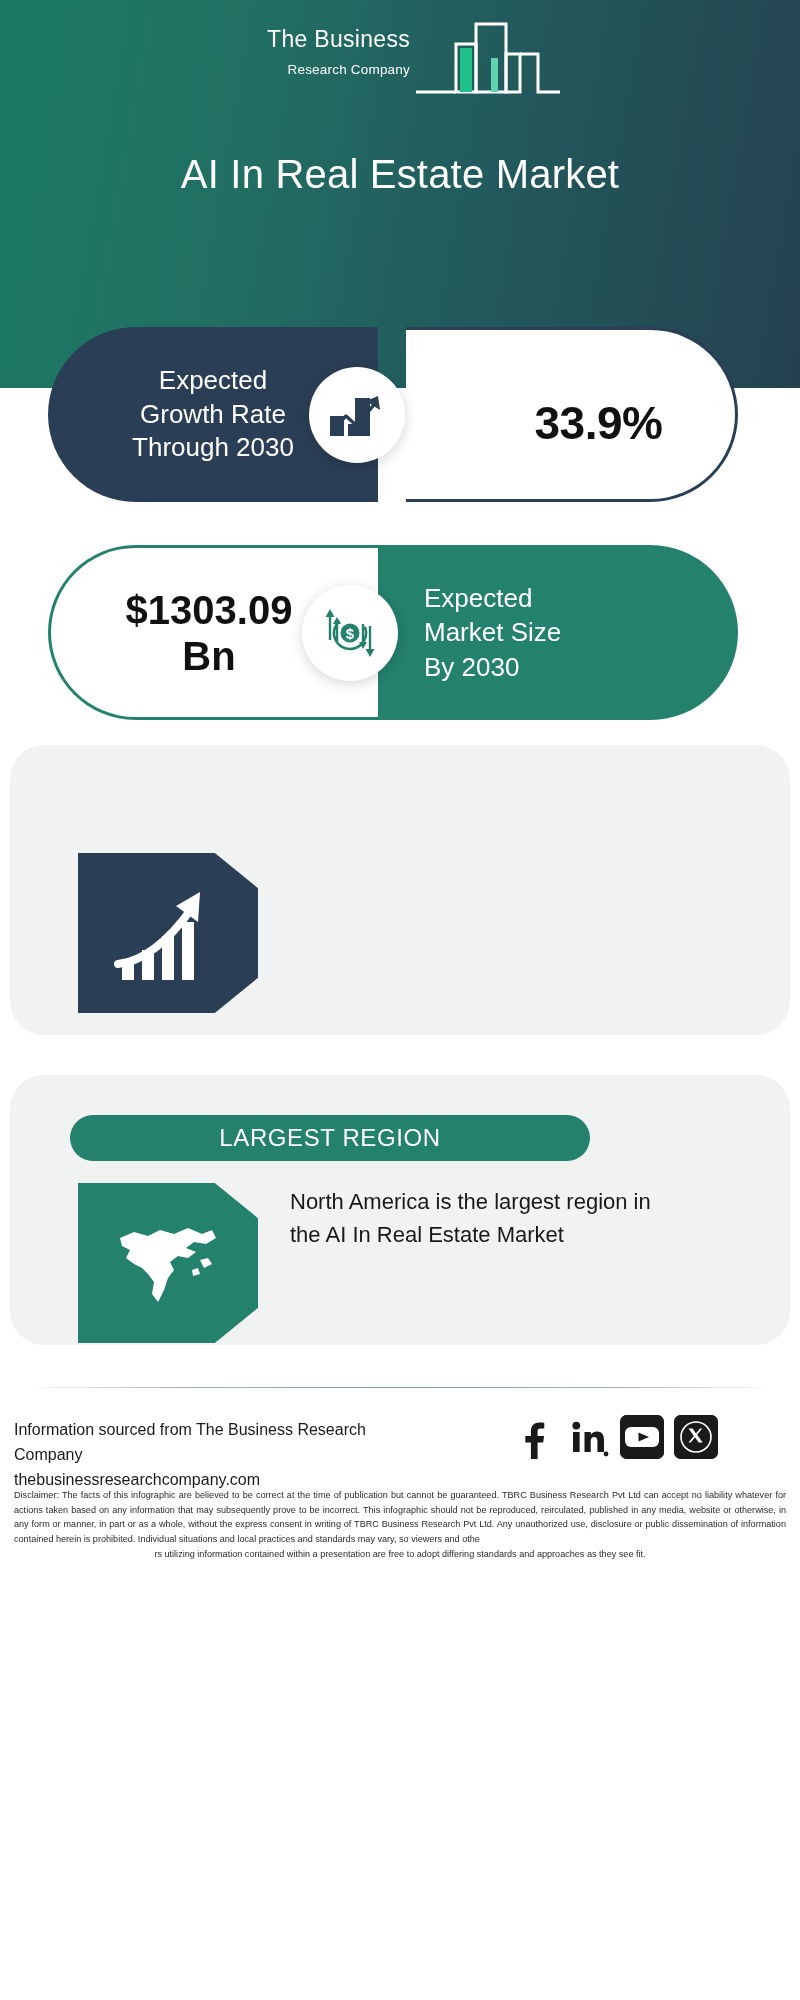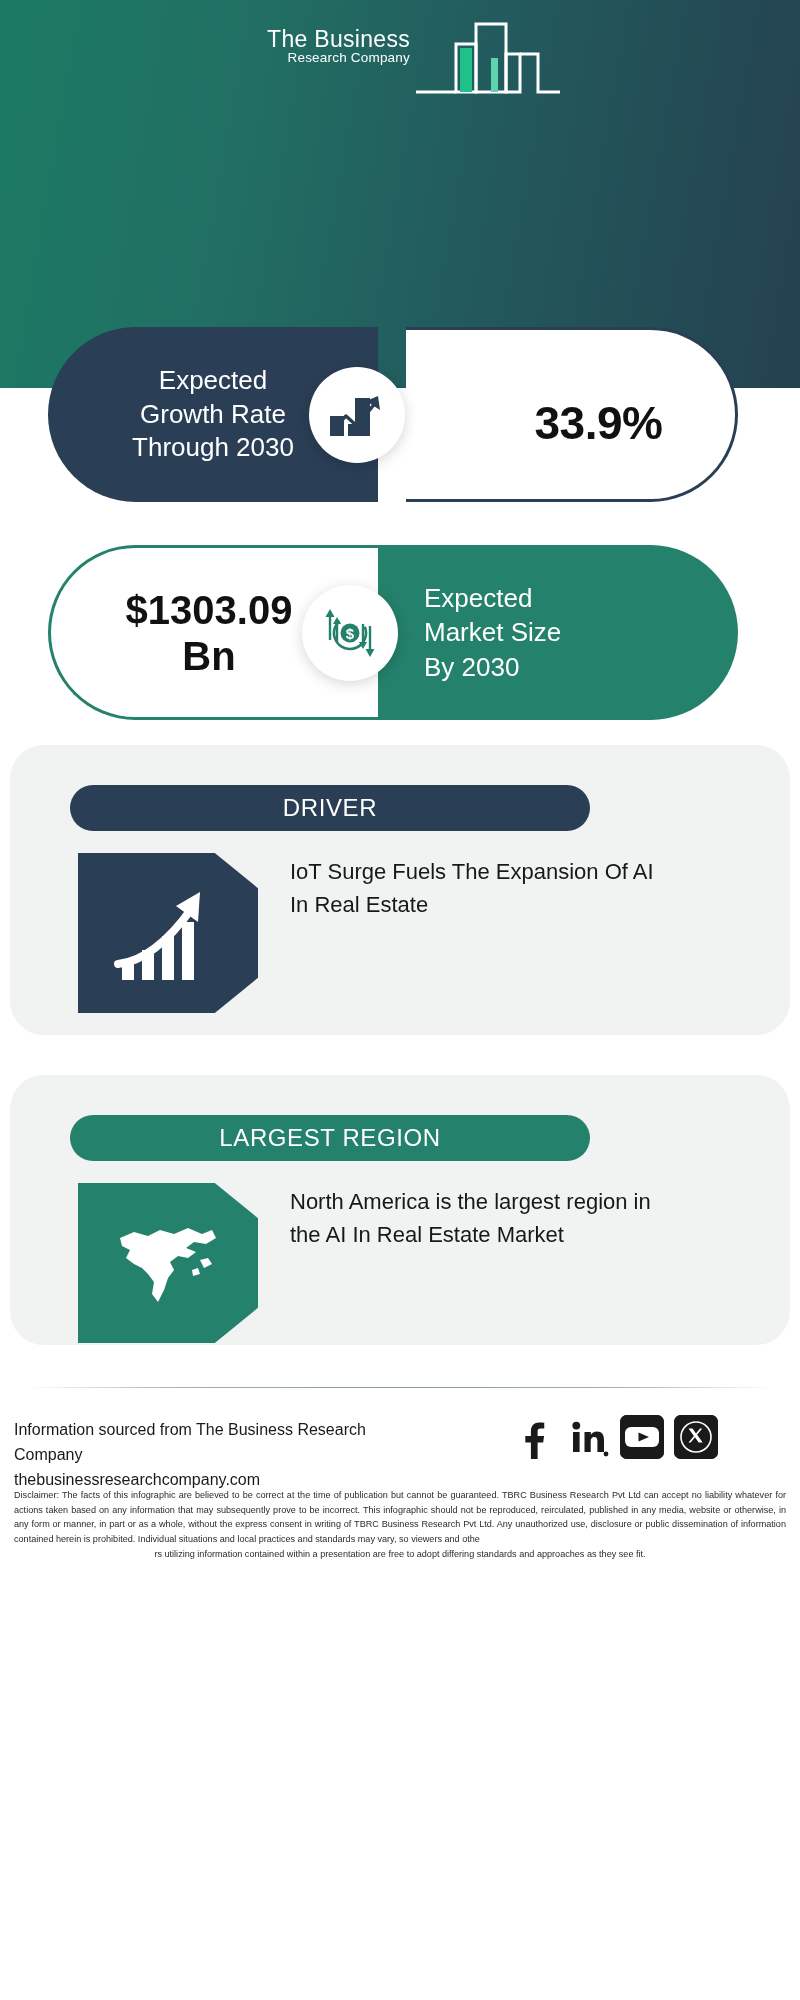--- a/index.html
+++ b/index.html
@@ -19,21 +19,21 @@
     padding-left:14px;
   }
   .logo{
     position:absolute;left:220px;top:18px;width:360px;height:80px;
   }
   .logo-text{
     position:absolute;left:0;top:10px;width:190px;text-align:right;color:#ffffff;
     line-height:1.0;
   }
   .logo-line1{font-size:23px;letter-spacing:.3px;display:block;font-weight:400;}
-  .logo-line2{font-size:13.5px;letter-spacing:.2px;display:block;margin-top:0;font-weight:400;}
+  .logo-line2{font-size:13.5px;letter-spacing:.2px;display:block;margin-top:12px;font-weight:400;}
   .logo-mark{position:absolute;left:190px;top:0;width:170px;height:80px;}
 
   .page-title{
     position:absolute;left:0;top:152px;width:800px;text-align:center;
     color:#ffffff;font-size:40px;font-weight:400;letter-spacing:.2px;
   }
 
   
   .card1{position:absolute;left:48px;top:327px;width:690px;height:175px;}
   .card1-left{
@@ -167,20 +167,21 @@
           <rect x="66" y="6" width="30" height="68" fill="none" stroke="#ffffff" stroke-width="3"></rect>
           <rect x="96" y="36" width="14" height="38" fill="none" stroke="#ffffff" stroke-width="3"></rect>
           <polyline points="110,36 128,36 128,74 150,74" fill="none" stroke="#ffffff" stroke-width="3"></polyline>
 
           <rect x="50" y="30" width="12" height="44" fill="#1fc08a"></rect>
           <rect x="81" y="40" width="7" height="34" fill="#5fd3ae"></rect>
         </svg>
       </div>
     </div>
 
+    <div class="page-title">AI In Real Estate Market</div>
   </div>
 
   <div class="card1">
     <div class="card1-left">
       <div class="card1-left-text">
         <span>Expected</span><br>
         <span>Growth Rate</span><br>
         <span>Through 2030</span>
       </div>
     </div>
@@ -225,36 +226,32 @@
 
         <line x1="53" y1="24" x2="53" y2="50" stroke="#24816c" stroke-width="2.4"></line>
         <polygon points="53,55 48.5,47 57.5,47" fill="#24816c"></polygon>
         <line x1="46" y1="22" x2="46" y2="42" stroke="#24816c" stroke-width="2.4"></line>
         <polygon points="46,47 42,40 50,40" fill="#24816c"></polygon>
       </svg>
     </div>
   </div>
 
   <div class="panel panel-driver">
-    <div class="pill pill-driver">
-      <span>DRIVER</span>
-    </div>
     <div class="tile tile-driver" style="top:108px;">
       <div class="tile-body">
         <svg width="120" height="110" viewBox="0 0 120 110">
           <rect x="14" y="84" width="12" height="18" fill="#ffffff"></rect>
           <rect x="34" y="72" width="12" height="30" fill="#ffffff"></rect>
           <rect x="54" y="58" width="12" height="44" fill="#ffffff"></rect>
           <rect x="74" y="44" width="12" height="58" fill="#ffffff"></rect>
           <path d="M10,86 C34,84 60,64 84,30" fill="none" stroke="#ffffff" stroke-width="8" stroke-linecap="round"></path>
           <polygon points="92,14 90,44 68,28" fill="#ffffff"></polygon>
         </svg>
       </div>
     </div>
-    <div class="panel-text" style="top:110px;">IoT Surge Fuels The Expansion Of AI In Real Estate</div>
   </div>
 
   <div class="panel panel-region">
     <div class="pill pill-region">
       <span>LARGEST REGION</span>
     </div>
     <div class="tile tile-region" style="top:108px;">
       <div class="tile-body">
         <svg width="120" height="110" viewBox="0 0 120 110">
           <path fill="#ffffff" d="M12,30 L26,24 L40,28 L52,22 L66,26 L80,20 L94,26 L104,22

